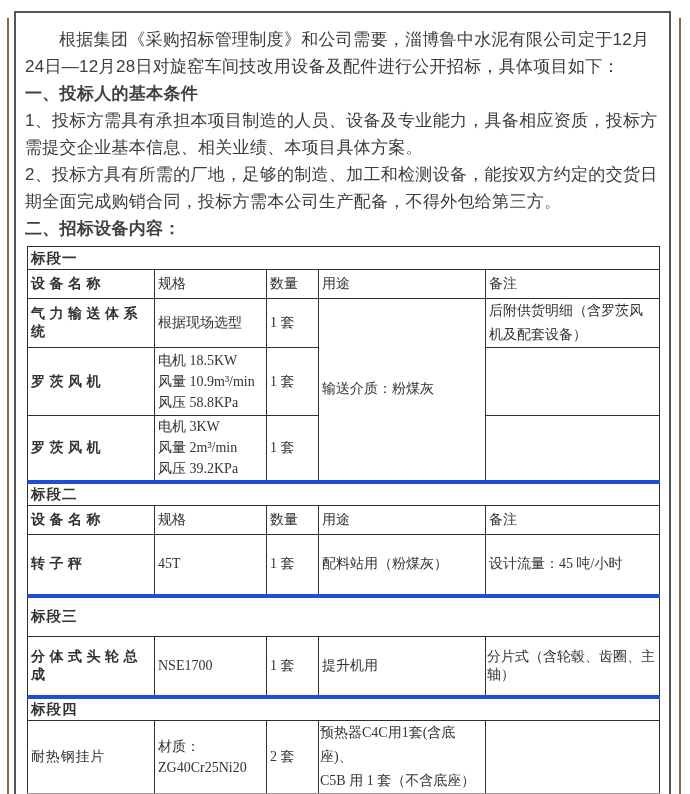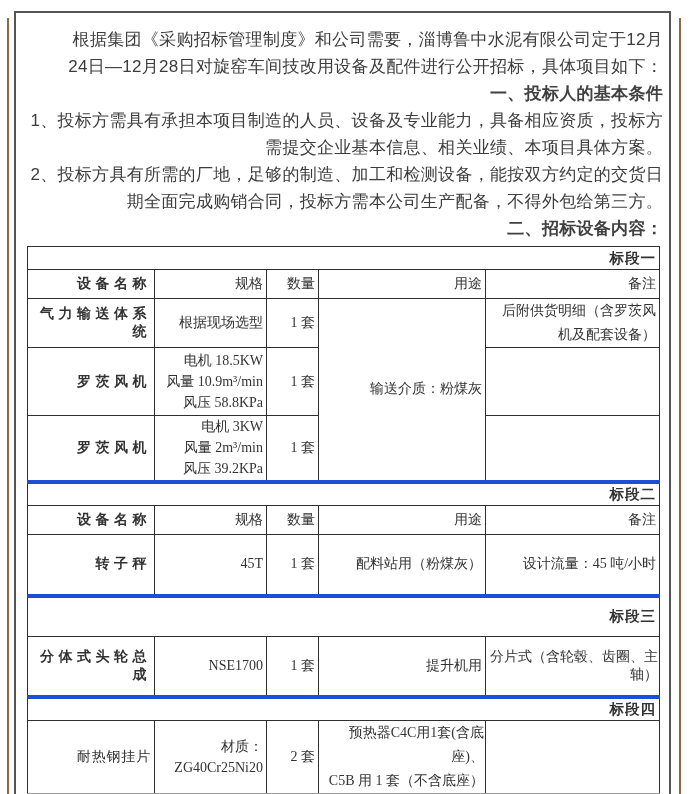--- a/index.html
+++ b/index.html
@@ -12,31 +12,31 @@
     position:absolute;left:7px;top:18px;width:674px;height:900px;
     border-left:2px solid #8a6a43;border-right:2px solid #8a6a43;
     box-sizing:border-box;pointer-events:none;
   }
   
   .page{
     position:absolute;left:14px;top:11px;width:657px;height:820px;
     background:#ffffff;border:2px solid #555;border-bottom:none;
     box-sizing:border-box;padding:13px 6px 0 9px;
   }
-  .intro{color:#3c3c3c;font-size:17px;line-height:27px;letter-spacing:0.3px;text-align:right;}
+  .intro{color:#3c3c3c;font-size:17px;line-height:27px;letter-spacing:0.3px;}
   .intro p{margin:0;}
   .intro .indent{text-indent:2em;}
   .intro .hd{font-weight:bold;color:#404040;margin:0;font-size:17px;line-height:27px;}
   
   table.tender{
     border-collapse:collapse;table-layout:fixed;width:632px;margin-top:4px;margin-left:2px;
     font-family:"Liberation Serif", serif;font-size:14px;color:#333;
   }
   table.tender td{
-    border:1px solid #2f2f2f;text-align:right;vertical-align:middle;
+    border:1px solid #2f2f2f;text-align:left;vertical-align:middle;
     padding:0 3px;overflow:hidden;box-sizing:border-box;
   }
   td.banner{font-weight:bold;font-size:14.5px;letter-spacing:1px;}
   tr.sep td{border-top:4px solid #1d4ed8;}
   tr.last td{border-bottom:2px solid #9a9a9a;}
   .ls{letter-spacing:0.32em;font-weight:bold;}
   .ls-sm{letter-spacing:0.06em;}
   .spec-line{line-height:21px;}
   .note-wrap{line-height:24px;}
   tr.rh-banner1{height:23px;}

